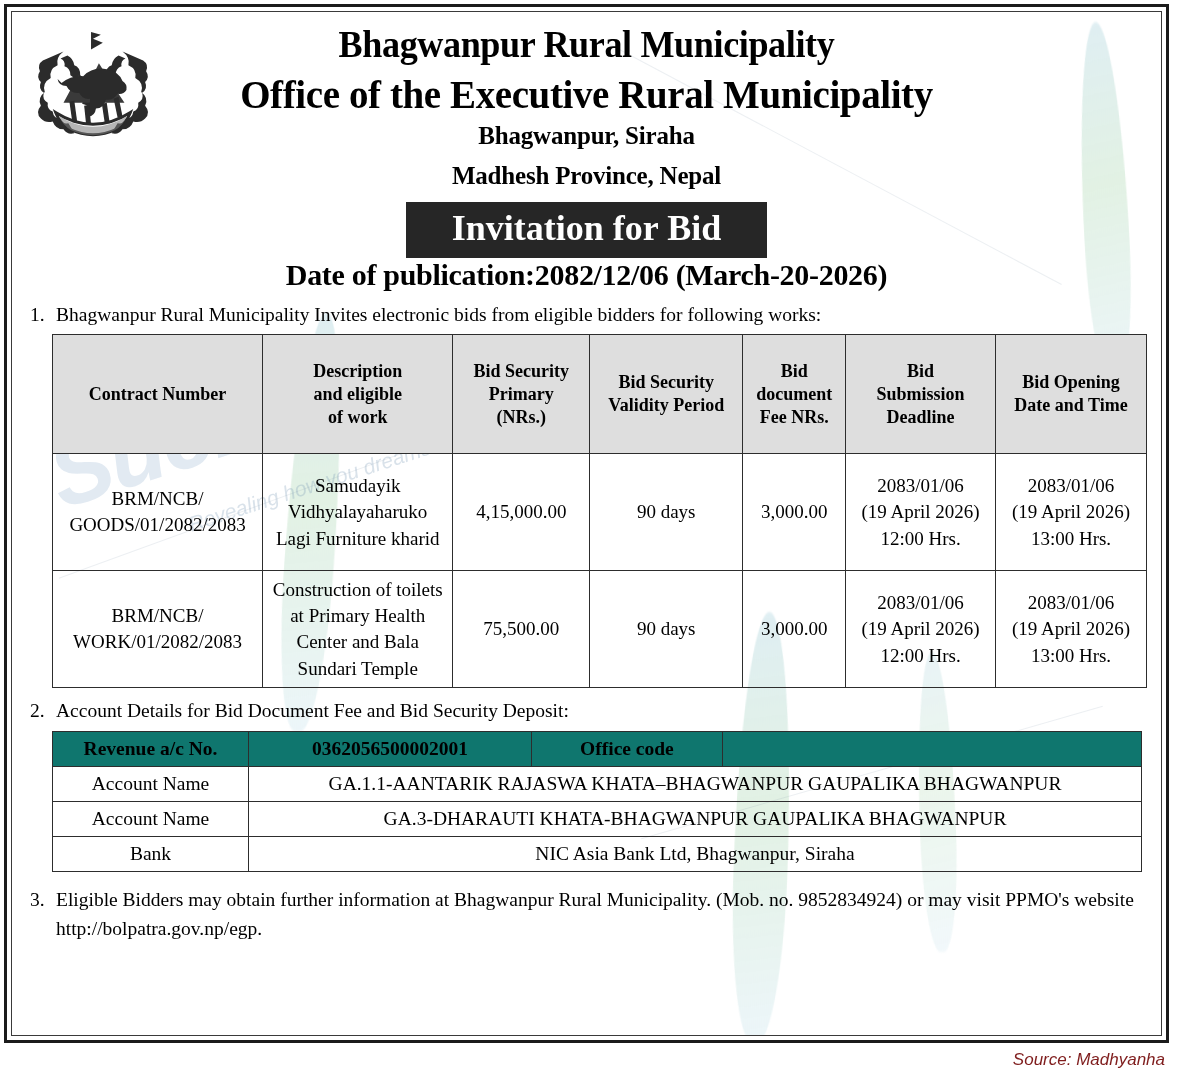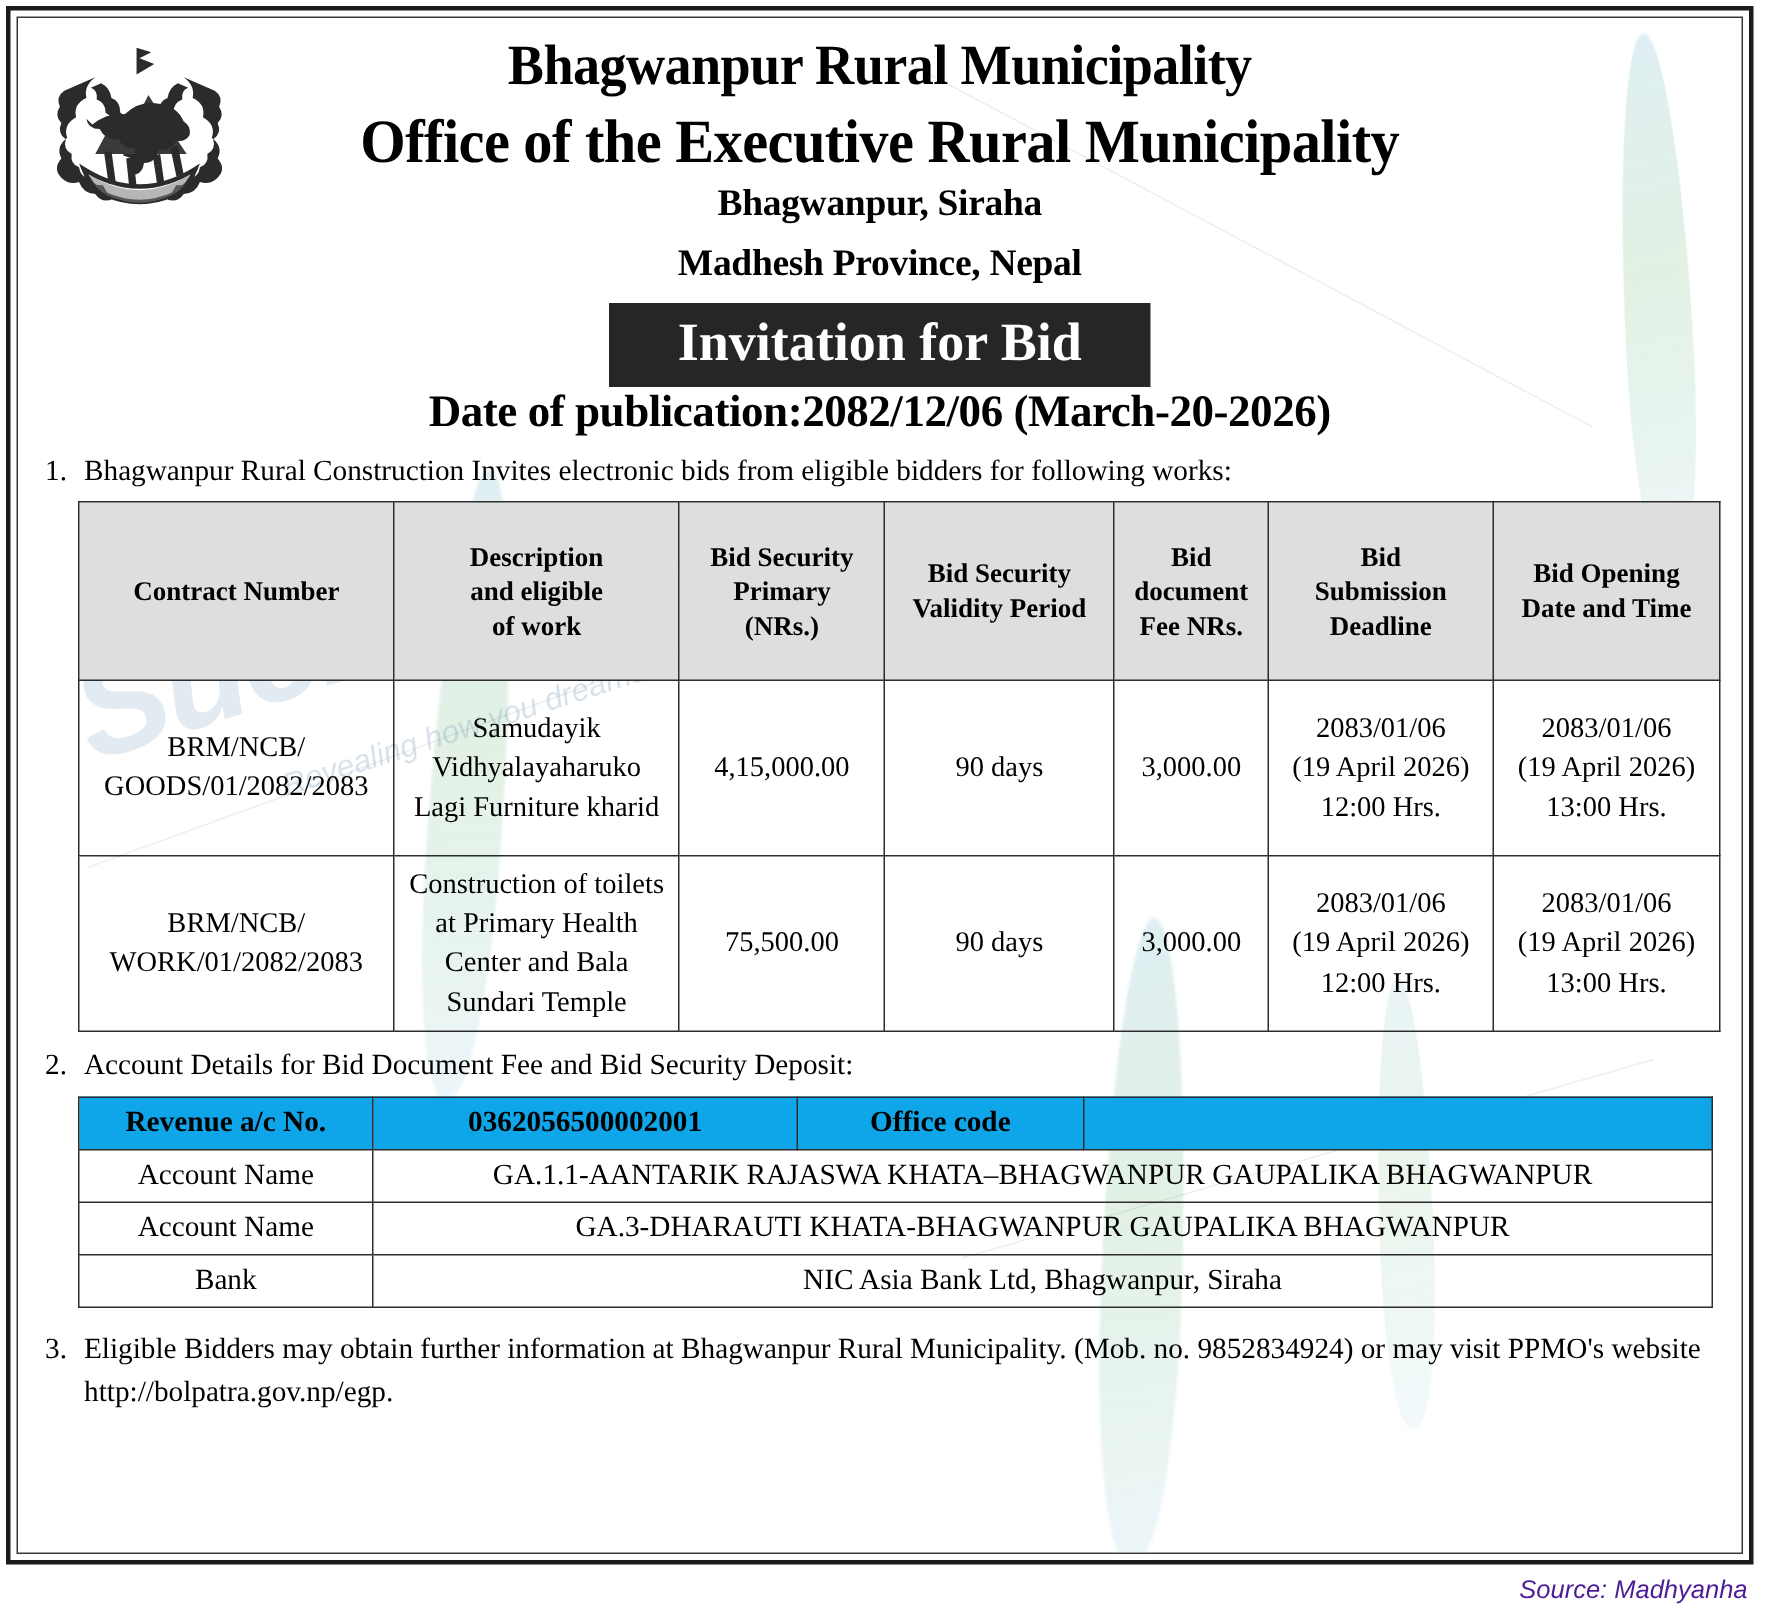--- a/index.html
+++ b/index.html
@@ -212,34 +212,34 @@
   }
   table.acct td {
     border: 1px solid #2d2d2d;
     font-size: 19.5px;
     padding: 3px 6px;
     height: 28px;
     text-align: center;
     vertical-align: middle;
   }
   table.acct tr.hdr td {
-    background: #0ea5e9;
+    background: #0f766e;
     font-weight: bold;
   }
   td.left-pad { text-align: left; padding-left: 10px; }
 
   
   .source {
     position: absolute;
     right: 16px;
     bottom: 6px;
     font-family: "Liberation Sans", "DejaVu Sans", sans-serif;
     font-style: italic;
     font-size: 17px;
-    color: #4c1d95;
+    color: #7f1d1d;
     z-index: 3;
   }
 </style>
 </head>
 <body>
 
 <div class="page-frame">
   <div class="page-frame-inner">
 
     <div class="wm-layer">
@@ -300,21 +300,21 @@
 
         <div class="banner-wrap">
           <span class="banner">Invitation for Bid</span>
         </div>
 
         <div class="pub-date">Date of publication:2082/12/06 (March-20-2026)</div>
       </div>
 
       <div class="item">
         <span class="item-num">1.</span>
-        <span class="item-body">Bhagwanpur Rural Construction Invites electronic bids from eligible bidders for following works:</span>
+        <span class="item-body">Bhagwanpur Rural Municipality Invites electronic bids from eligible bidders for following works:</span>
       </div>
 
       <div class="tbl-wrap">
         <table class="grid">
           <colgroup>
             <col style="width:19.2%">
             <col style="width:17.4%">
             <col style="width:12.5%">
             <col style="width:14.0%">
             <col style="width:9.4%">

